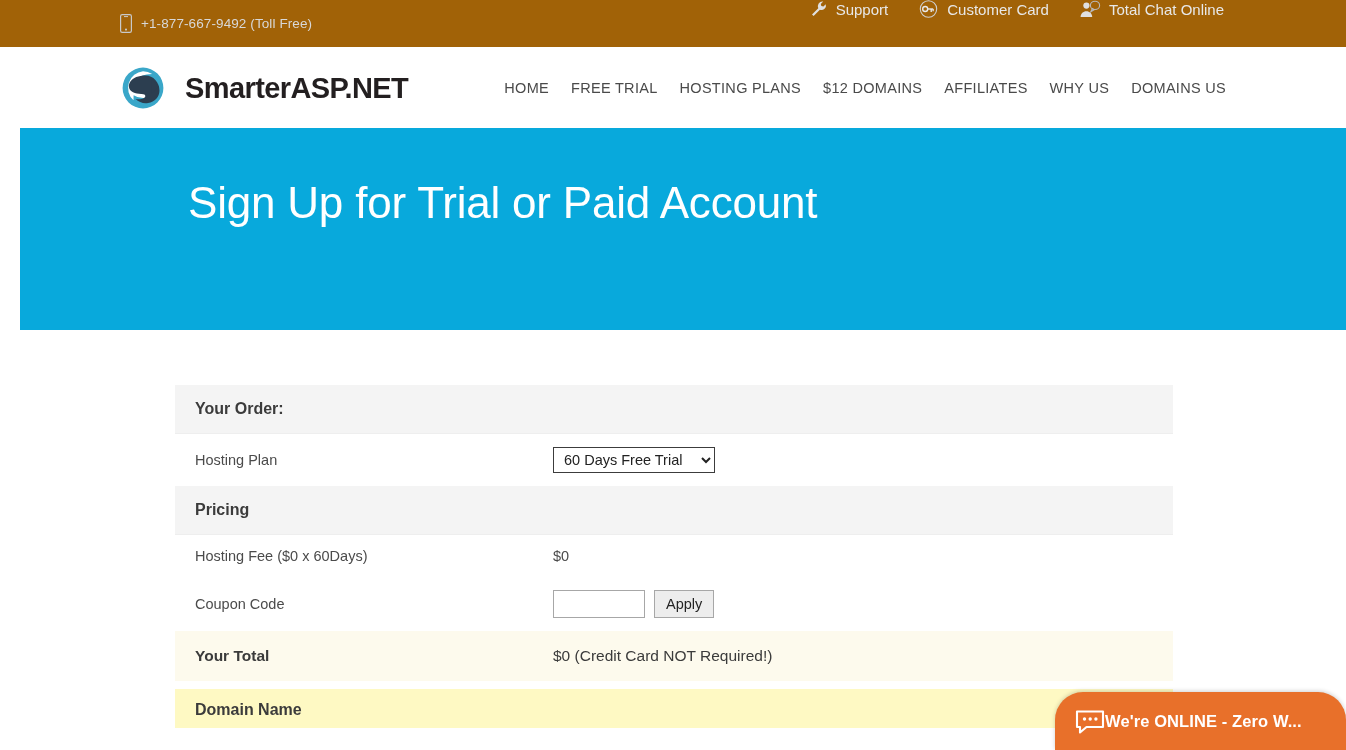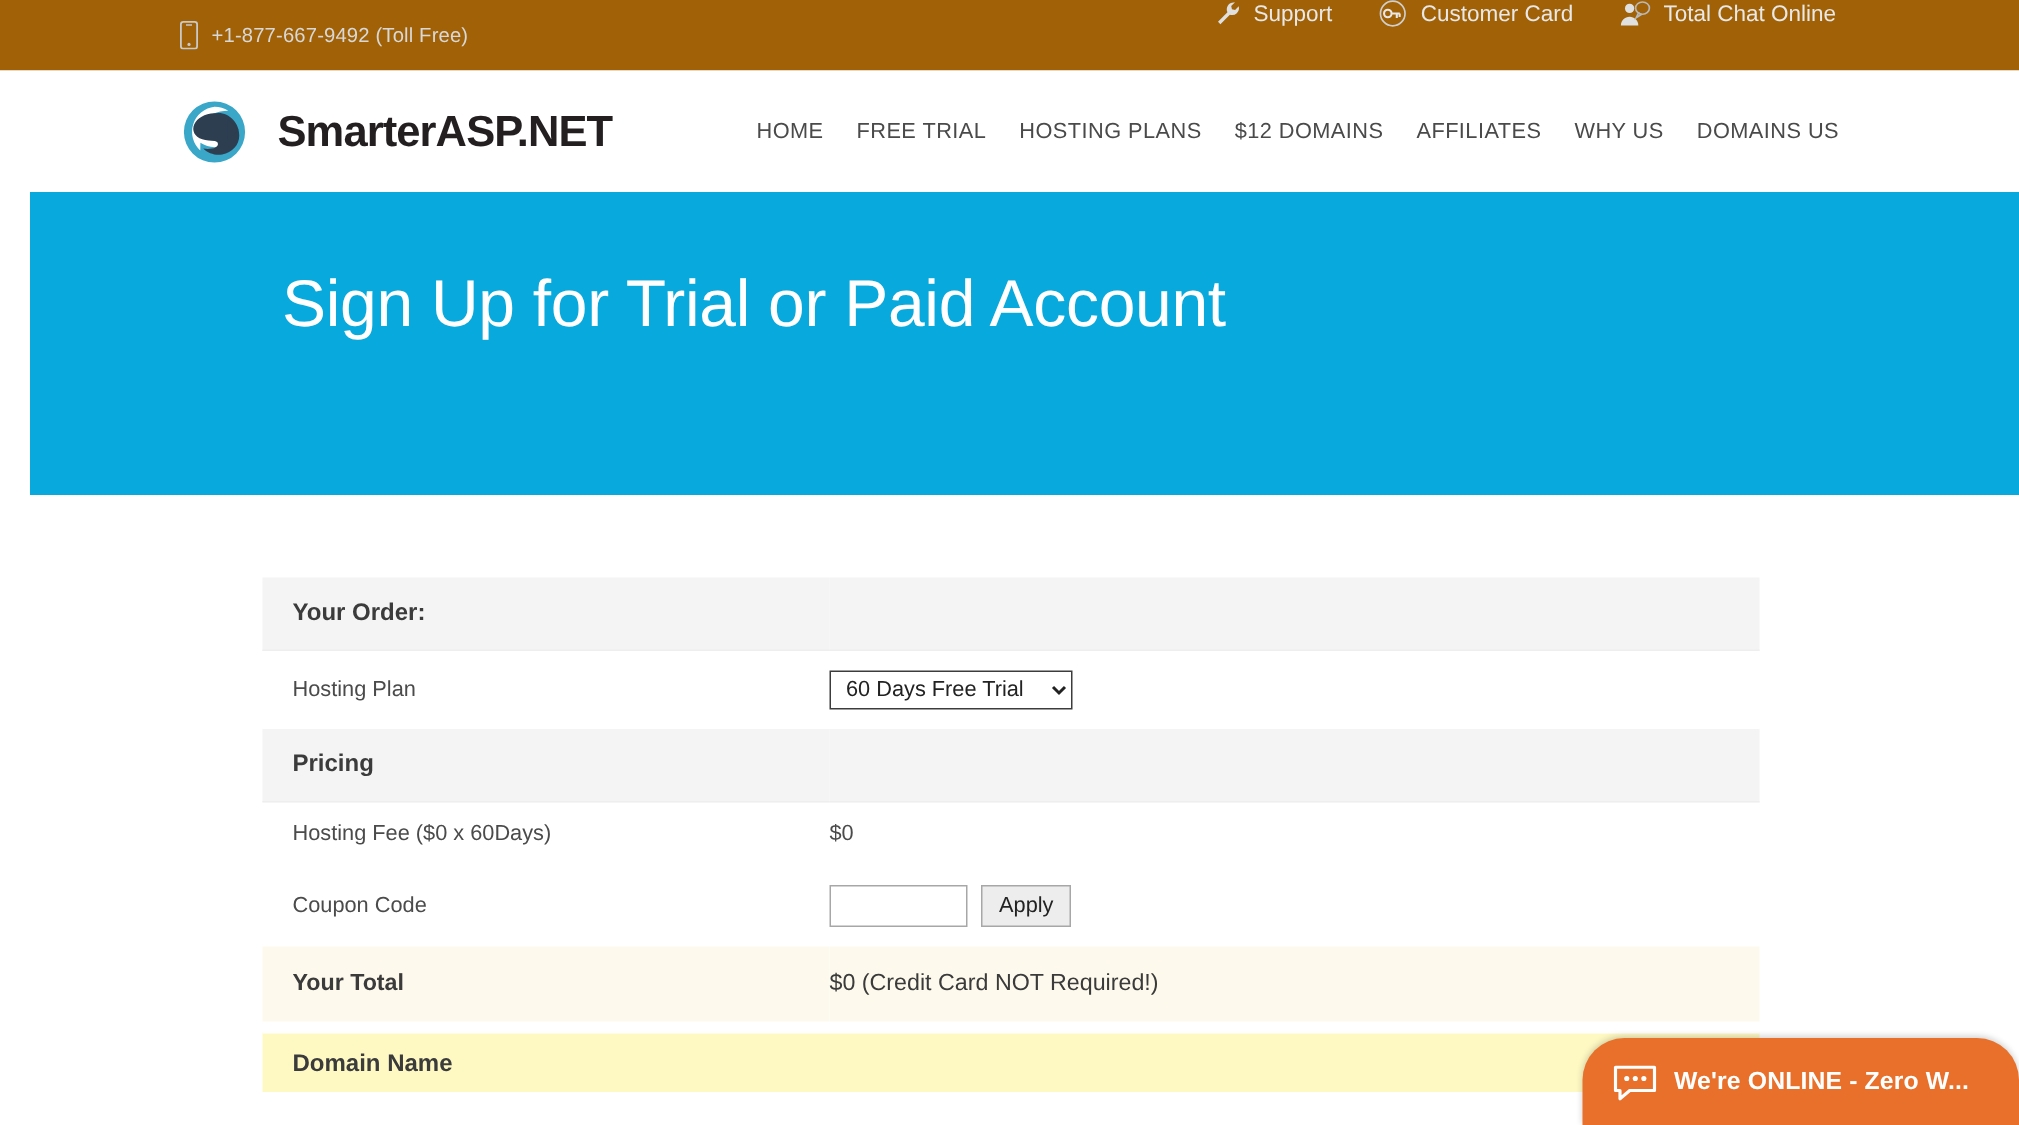--- a/index.html
+++ b/index.html
@@ -206,21 +206,20 @@
   .chat-widget {
     position: fixed;
     right: 0px;
     bottom: 0px;
     width: 291px;
     height: 58px;
     background: #e8702a;
     border-radius: 28px 28px 0 0;
     display: flex;
     align-items: center;
-    gap: 11px;
     padding-left: 20px;
     cursor: pointer;
     box-shadow: 0 -1px 4px rgba(0,0,0,0.18);
   }
   .chat-label {
     color: #ffffff;
     font-size: 16.5px;
     font-weight: bold;
     letter-spacing: 0.1px;
     white-space: nowrap;

